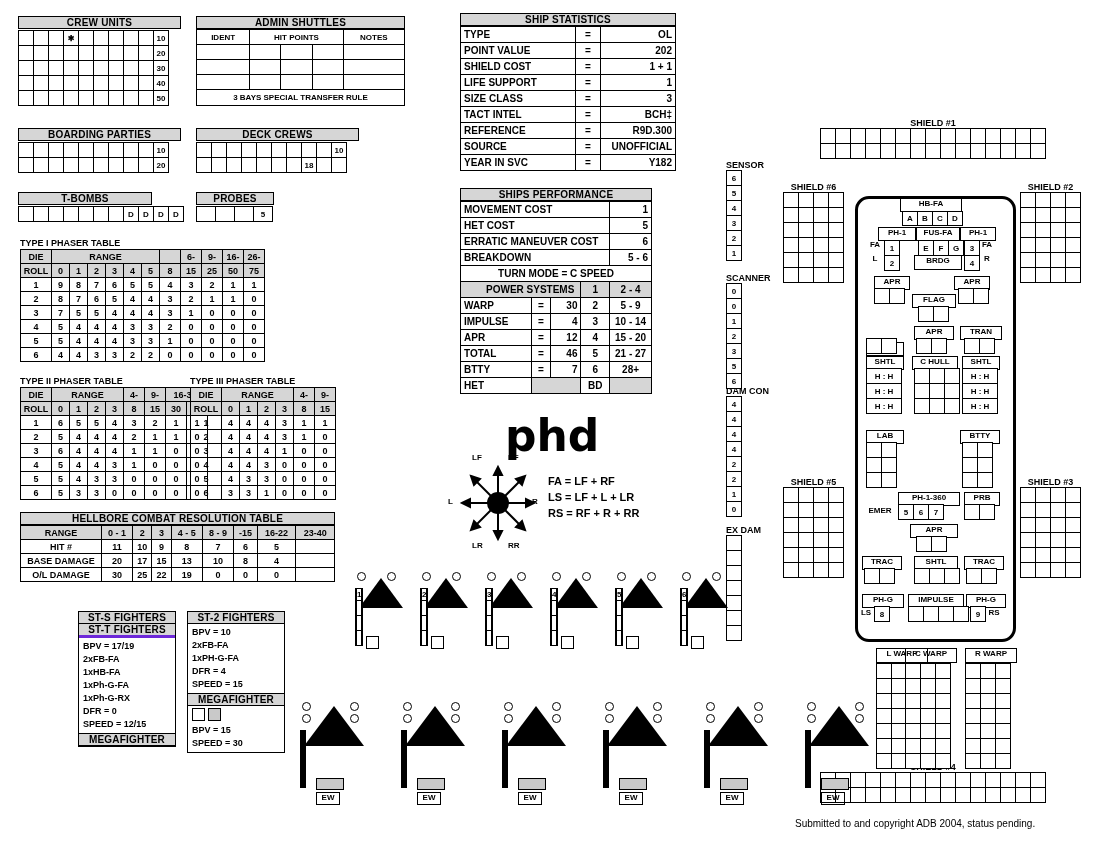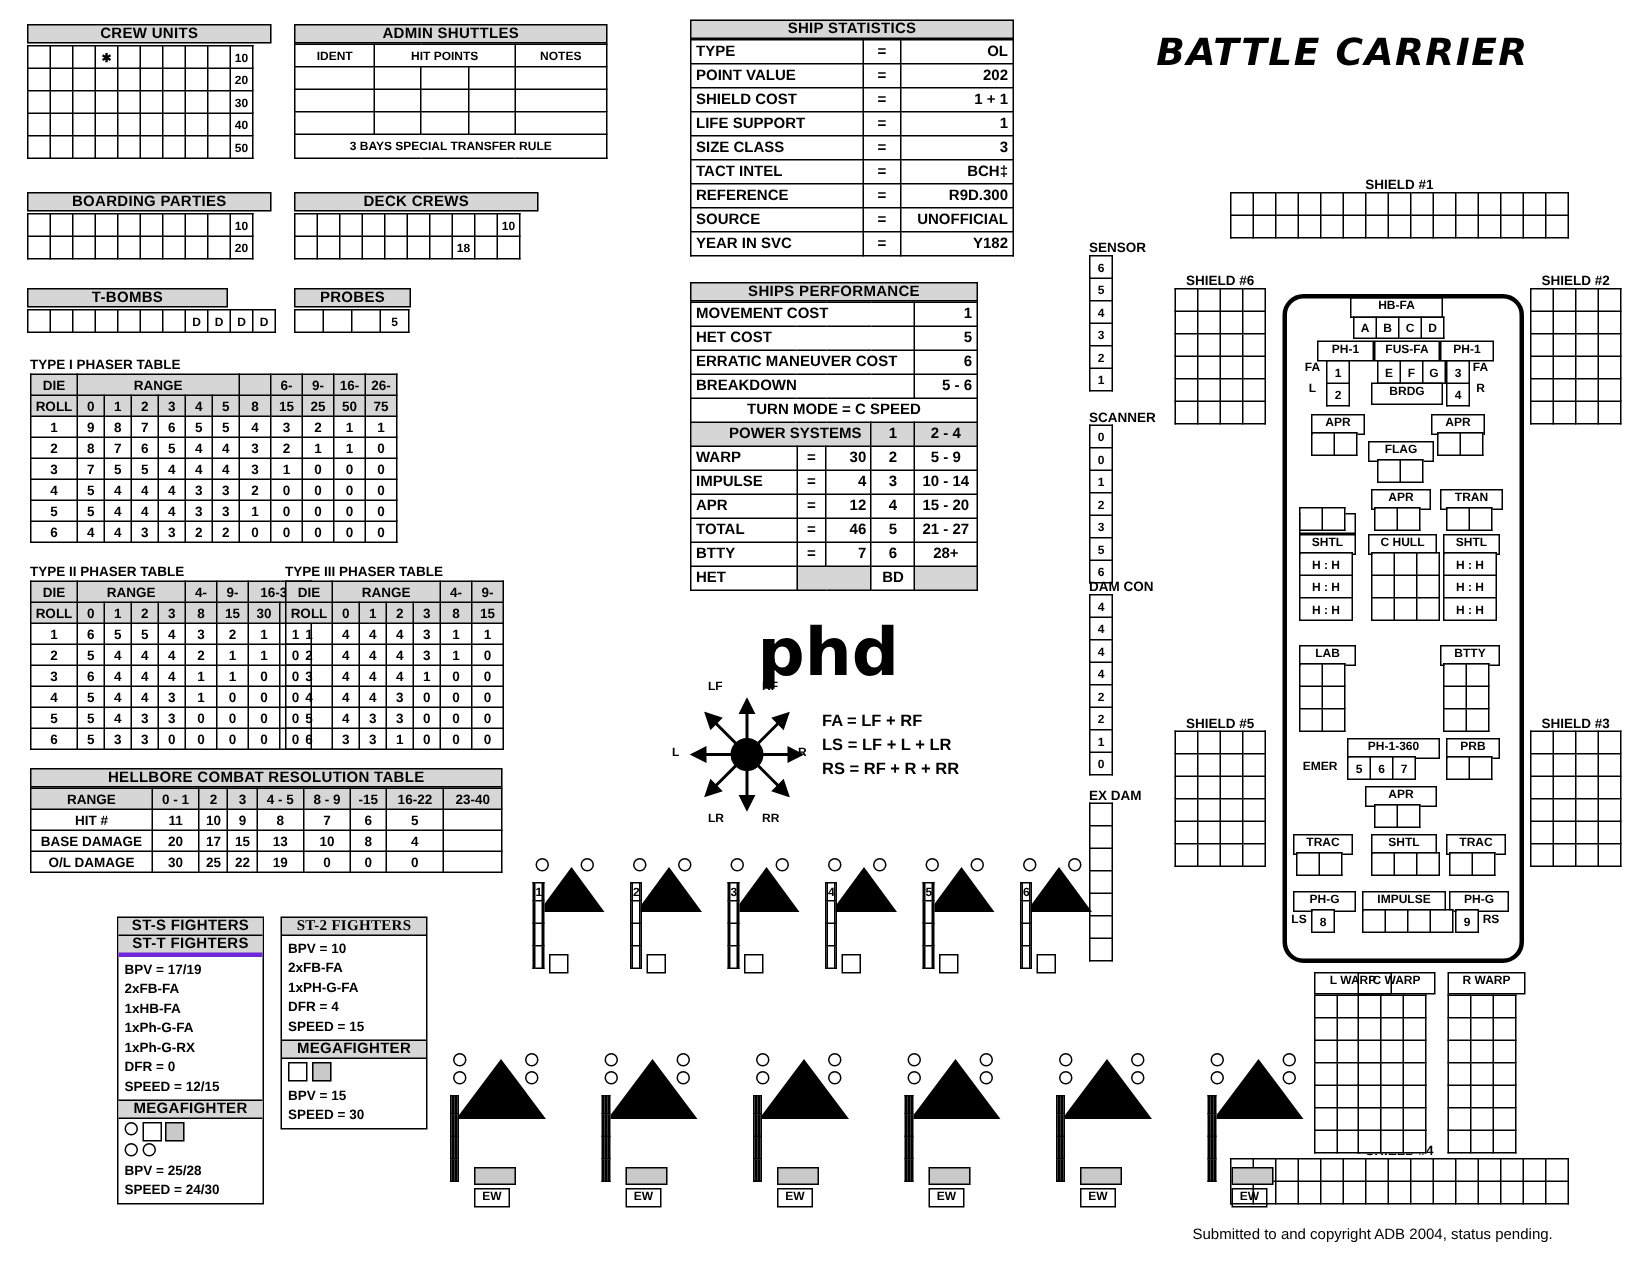--- a/index.html
+++ b/index.html
@@ -618,37 +618,24 @@
   <div style="padding:2px 4px;font-size:9px;font-weight:bold;line-height:13px;">
     <div>BPV = 17/19</div>
     <div>2xFB-FA</div>
     <div>1xHB-FA</div>
     <div>1xPh-G-FA</div>
     <div>1xPh-G-RX</div>
     <div>DFR = 0</div>
     <div>SPEED = 12/15</div>
   </div>
   <div class="ttl" style="border:none;border-top:1px solid #000;border-bottom:1px solid #000;">MEGAFIGHTER</div>
-  <div style="padding:2px 4px;font-size:9px;font-weight:bold;line-height:13px;">
-    <div style="height:14px;">
-      <span class="circ"></span>
-      <span class="smallbox" style="vertical-align:top;"></span>
-      <span class="smallbox" style="vertical-align:top;background:#c9c9c9;"></span>
-    </div>
-    <div style="height:12px;">
-      <span class="circ"></span>
-      <span class="circ"></span>
-    </div>
-    <div>BPV = 25/28</div>
-    <div>SPEED = 24/30</div>
-  </div>
 </div>
 
 <div class="abs frame" style="left:187px;top:611px;width:96px;">
-  <div class="ttl" style="border:none;border-bottom:1px solid #000;font-family:Liberation Serif, serif;">ST-2 FIGHTERS</div>
+  <div class="ttl" style="border:none;border-bottom:1px solid #000;">ST-2 FIGHTERS</div>
   <div style="padding:2px 4px;font-size:9px;font-weight:bold;line-height:13px;">
     <div>BPV = 10</div>
     <div>2xFB-FA</div>
     <div>1xPH-G-FA</div>
     <div>DFR = 4</div>
     <div>SPEED = 15</div>
   </div>
   <div class="ttl" style="border:none;border-top:1px solid #000;border-bottom:1px solid #000;">MEGAFIGHTER</div>
   <div style="padding:2px 4px;font-size:9px;font-weight:bold;line-height:13px;">
     <div style="height:16px;">
@@ -817,21 +804,20 @@
   <div class="abs lblsm" style="left:14px;top:78px;">LR</div>
   <div class="abs lblsm" style="left:50px;top:78px;">RR</div>
 </div>
 <div class="abs" style="left:548px;top:473px;font-size:11px;font-weight:bold;line-height:16px;">
   <div>FA = LF + RF</div>
   <div>LS = LF + L + LR</div>
   <div>RS = RF + R + RR</div>
 </div>
 
 <div class="abs" style="left:700px;top:22px;width:390px;">
-  <div class="maintitle">BATTLE CARRIER</div>
 </div>
 
 <div class="abs" style="left:820px;top:118px;">
   <div class="boxlabel">SHIELD #1</div>
   <table class="grid">
     <tbody>
         <tr>
           <td></td>
           <td></td>
           <td></td>

